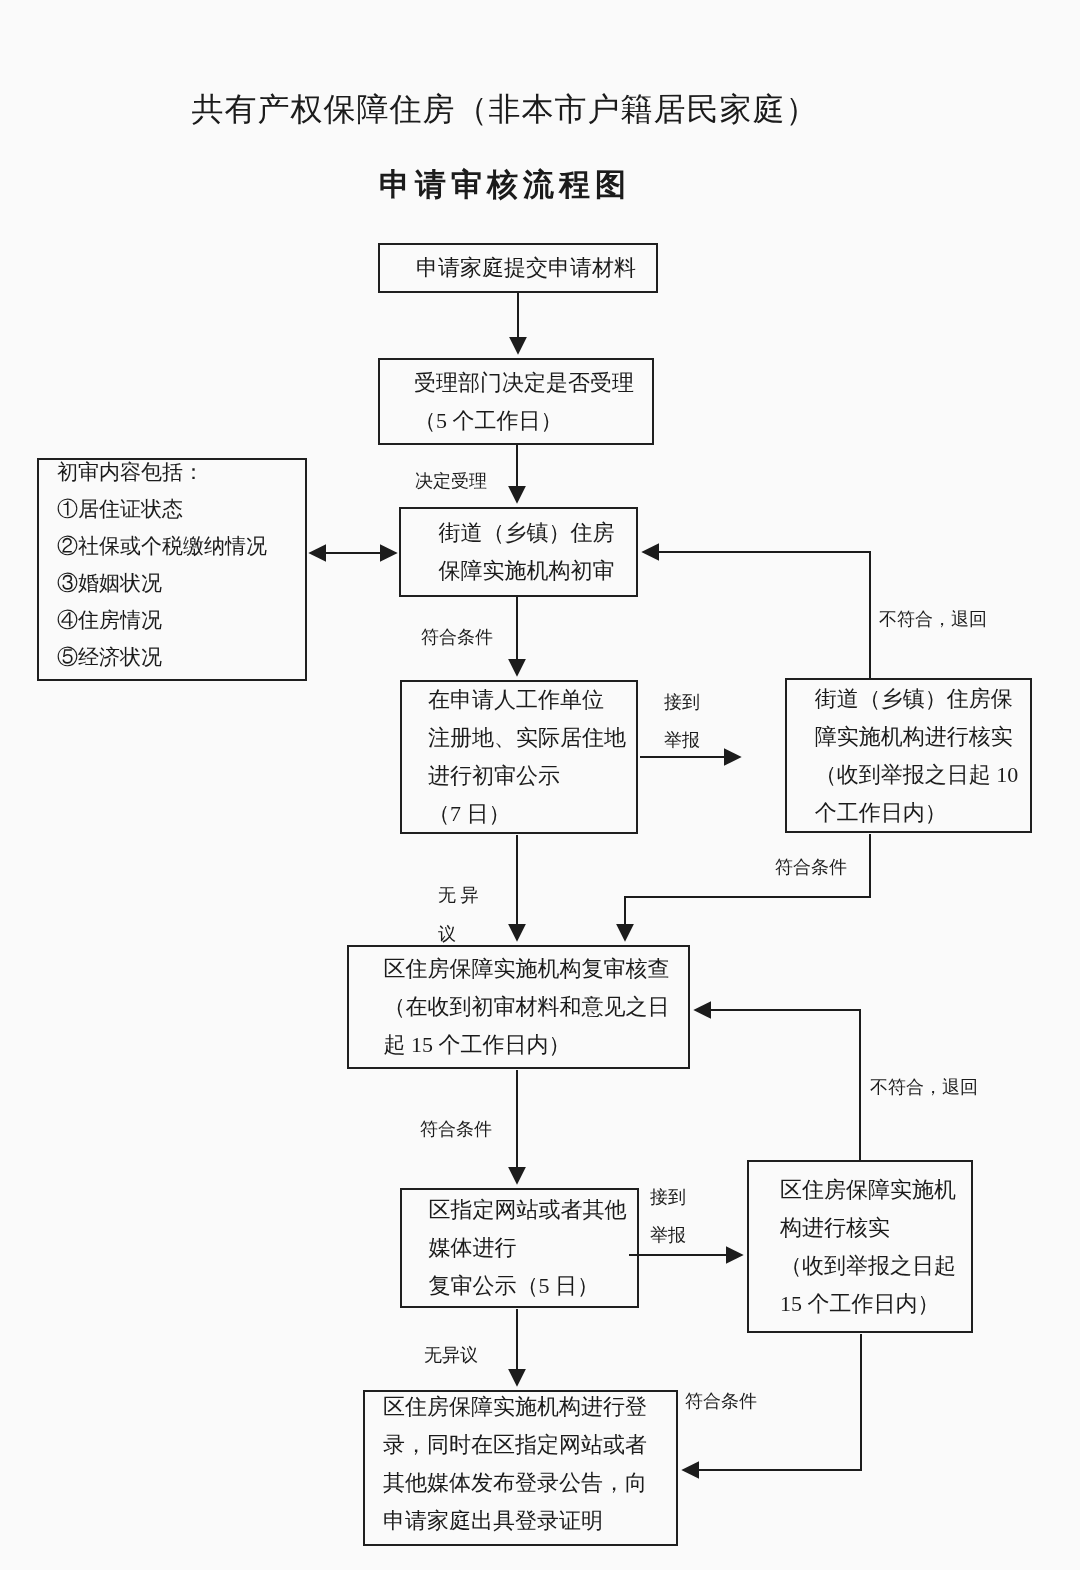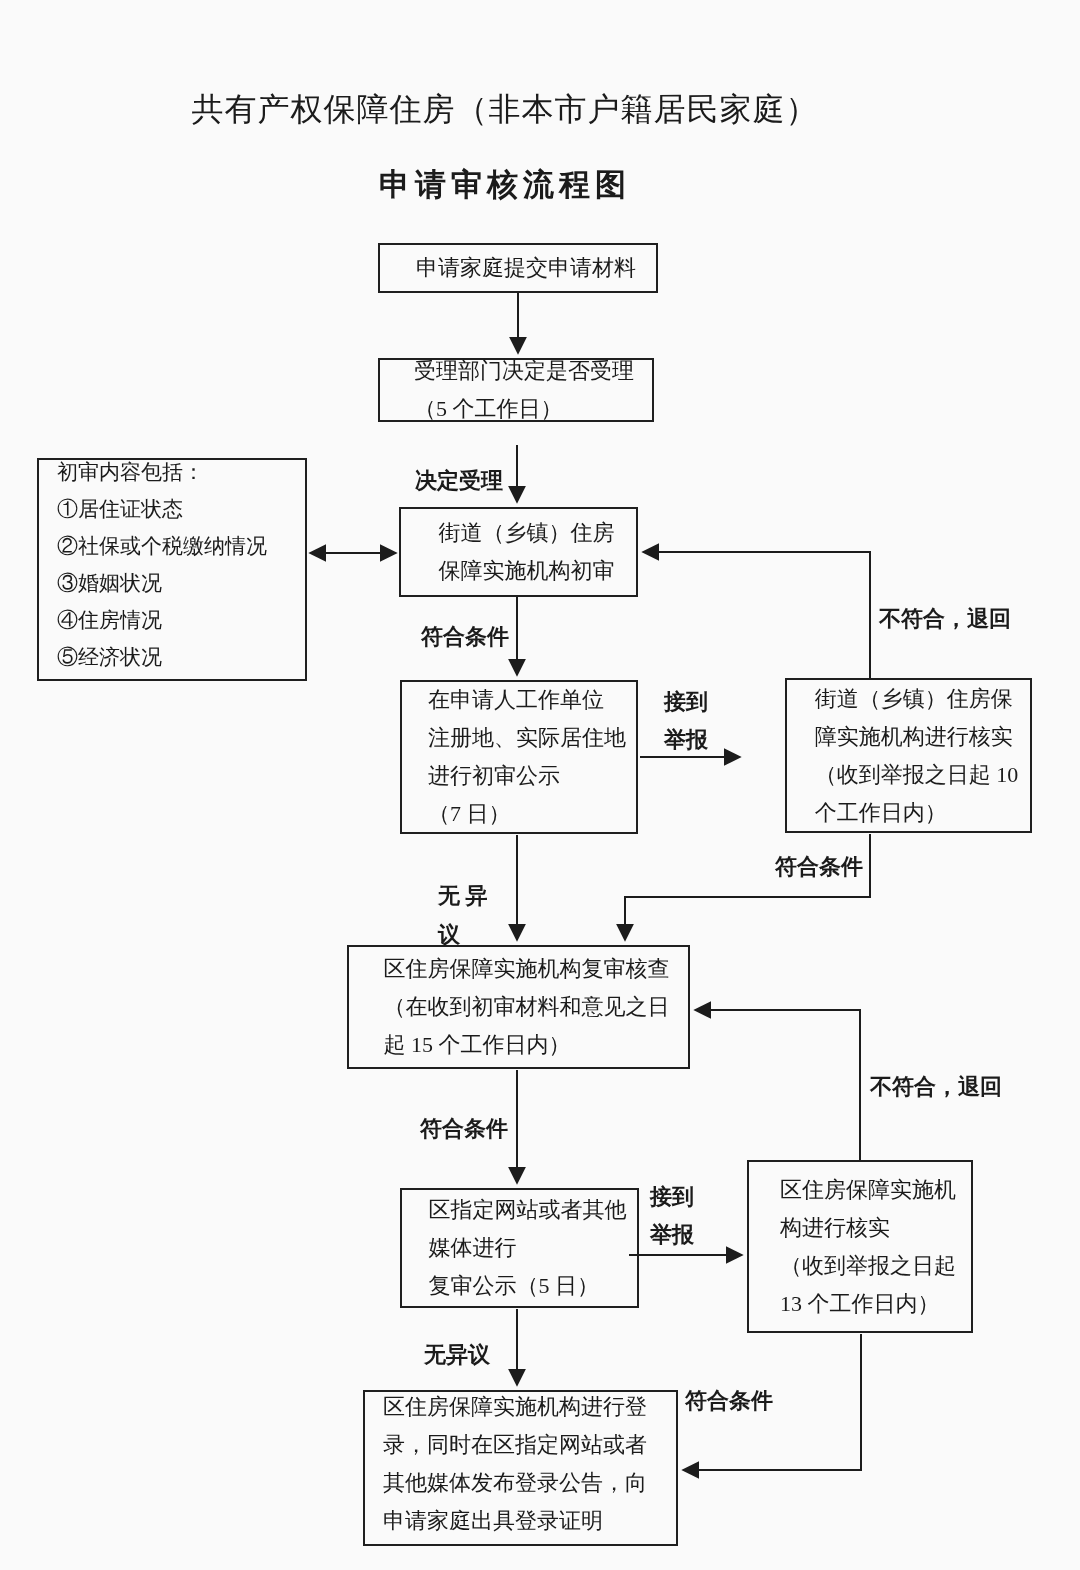--- a/index.html
+++ b/index.html
@@ -28,30 +28,29 @@
     display:flex;align-items:center;justify-content:center;
     white-space:pre-line;
     font-size:22px;line-height:38px;
     background:transparent;
     padding-left:16px;
   }
   .node.align-left{
     justify-content:flex-start;text-align:left;padding:0 10px 9px 18px;
   }
   .flow-label{
-    position:absolute;font-size:22px;line-height:38px;
+    position:absolute;font-size:18px;line-height:38px;
     white-space:pre-line;
-    font-weight:bold;
   }
   .flow-label.centered{text-align:left;}
   svg.wires{position:absolute;left:0;top:0;pointer-events:none;}
 
   
   #n-submit         {left:378px; top:243px;  width:280px; height:50px;}
-  #n-accept         {left:378px; top:358px;  width:276px; height:64px;}
+  #n-accept         {left:378px; top:358px;  width:276px; height:87px;}
   #n-content        {left:37px;  top:458px;  width:270px; height:223px; font-size:21px; line-height:37px;}
   #n-street         {left:399px; top:507px;  width:239px; height:90px;}
   #n-publicity      {left:400px; top:680px;  width:238px; height:154px;}
   #n-street-verify  {left:745px; top:678px;  width:247px; height:155px;margin-left:40px;}
   #n-district       {left:347px; top:945px;  width:343px; height:124px;}
   #n-review-pub     {left:388px; top:1188px; width:239px; height:120px;margin-left:12px;}
   #n-district-verify{left:747px; top:1160px; width:226px; height:173px;}
   #n-registration   {left:363px; top:1390px; width:315px; height:156px;}
 
   
@@ -127,21 +126,21 @@
 （在收到初审材料和意见之日
 起 15 个工作日内）</div>
 
   <div class="node" id="n-review-pub">区指定网站或者其他
 媒体进行
 复审公示（5 日）</div>
 
   <div class="node" id="n-district-verify">区住房保障实施机
 构进行核实
 （收到举报之日起
-13 个工作日内）</div>
+15 个工作日内）</div>
 
   <div class="node align-left" id="n-registration">区住房保障实施机构进行登
 录，同时在区指定网站或者
 其他媒体发布登录公告，向
 申请家庭出具登录证明</div>
 
   <div class="flow-label" id="l-decide">决定受理</div>
   <div class="flow-label" id="l-meet1">符合条件</div>
   <div class="flow-label centered" id="l-report1">接到
 举报</div>

